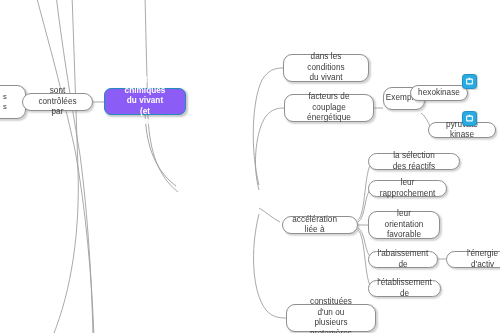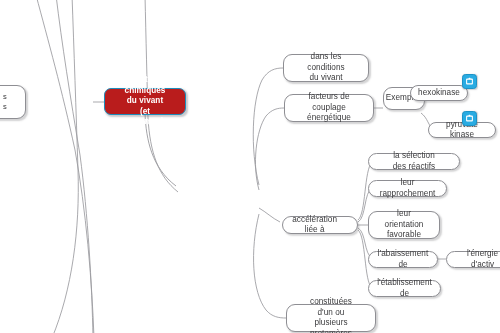--- a/index.html
+++ b/index.html
@@ -35,21 +35,21 @@
     text-align: center;
     display: flex;
     align-items: center;
     justify-content: center;
     padding: 2px 20px;
     box-shadow: 1.5px 1.8px 1.6px rgba(120,120,125,0.33);
     white-space: pre-line;
     letter-spacing: 0.05px;
   }
   .node.root {
-    background: #b91c1c;
+    background: #8b5cf6;
     border: 1px solid #1f8cba;
     color: #ffffff;
     font-weight: bold;
     border-radius: 7px;
     box-shadow: 1.5px 1.8px 1.8px rgba(110,110,118,0.38);
   }
   .badge {
     position: absolute;
     width: 13px;
     height: 13px;
@@ -101,20 +101,23 @@
 
       <path d="M 438 259 L 446 259"></path>
     </g>
   </svg>
 
   <div class="node" style="left:-16px; top:85px; width:30px; height:34px; font-size:7.5px;">
     <span>s
 s</span>
   </div>
 
+  <div class="node" style="left:22px; top:93px; width:71px; height:18px;">
+    <span>sont contrôlées par</span>
+  </div>
 
   <div class="node root" style="left:104px; top:88px; width:82px; height:27px;">
     <span>Réactions chimiques
 du vivant (et enzymes)</span>
   </div>
 
 
   <div class="node" style="left:283px; top:54px; width:86px; height:28px;">
     <span>dans les conditions
 du vivant</span>

